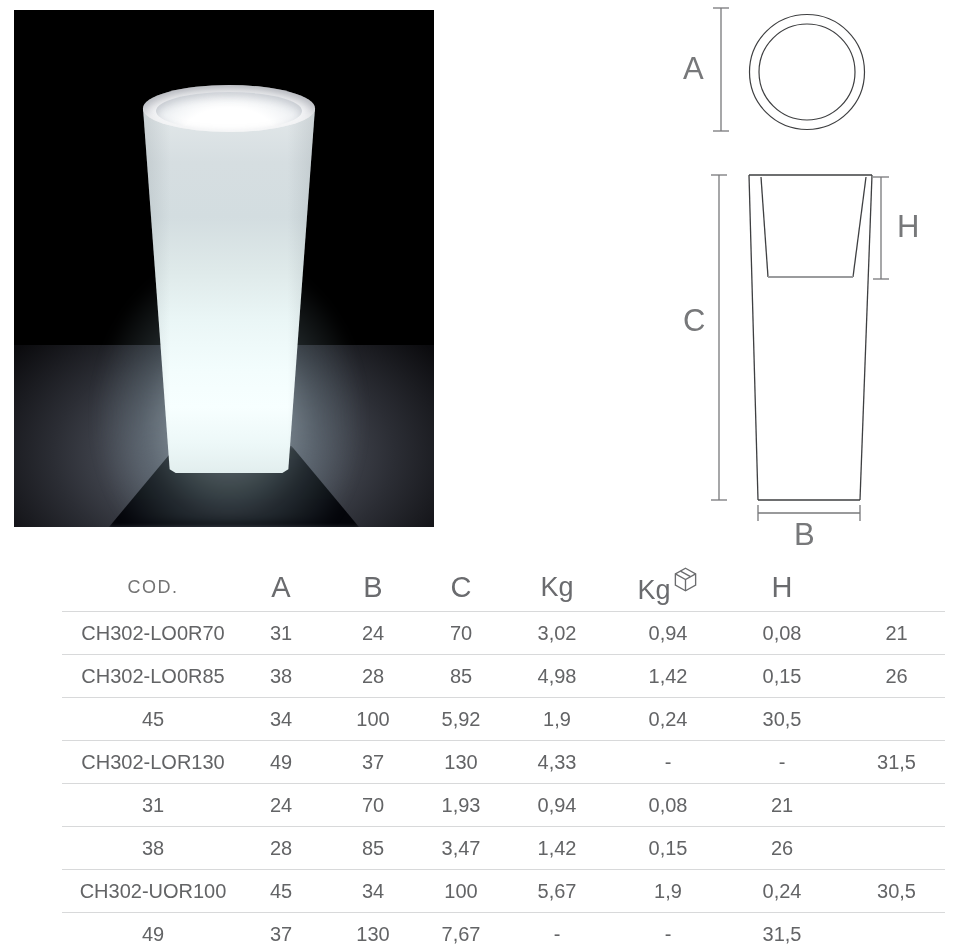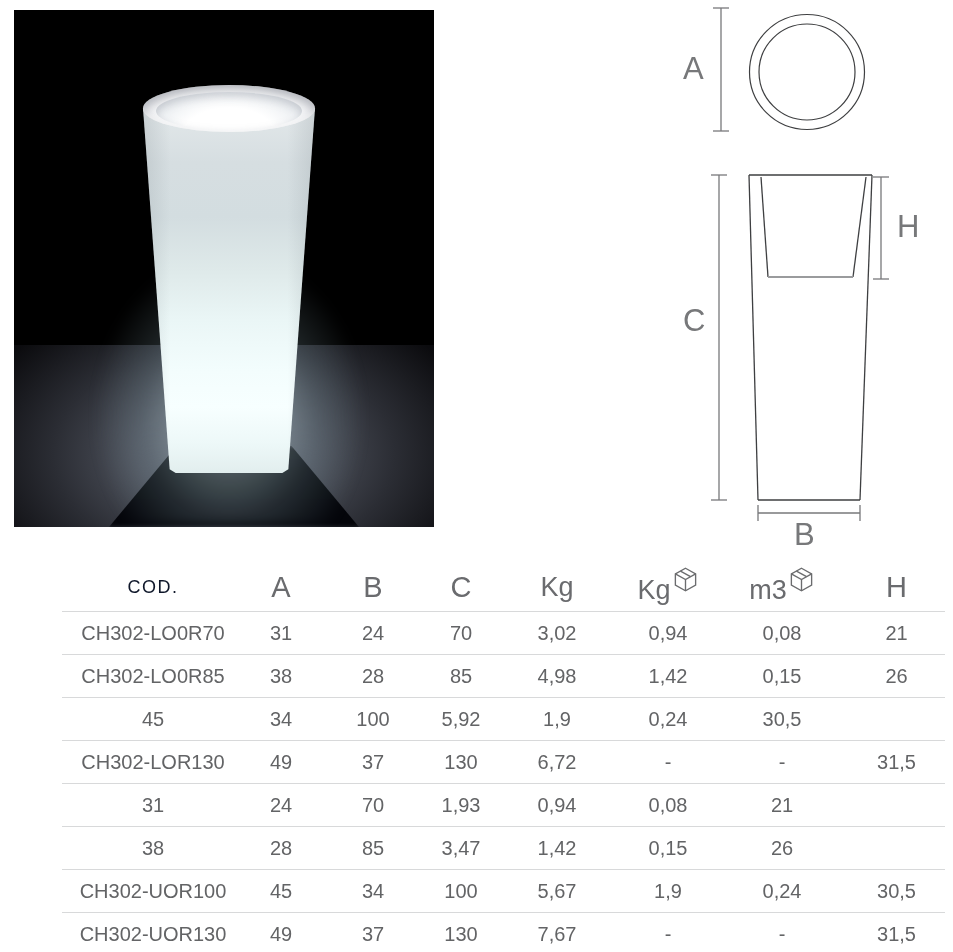--- a/index.html
+++ b/index.html
@@ -41,21 +41,21 @@
   .lbl-c{left:33px;top:305px;}
   .lbl-h{left:247px;top:211px;}
   .lbl-b{left:144px;top:519px;}
 
   
   .spec-table{position:absolute;left:62px;top:563px;width:883px;}
   .trow{display:grid;grid-template-columns:182px 74px 110px 66px 126px 96px 132px 97px;
         align-items:center;height:42px;border-bottom:1px solid #d8d9da;}
   .thead{height:48px;}
   .cell{text-align:center;font-size:20px;color:#636466;white-space:nowrap;}
-  .hcod{font-size:18px;letter-spacing:1.5px;color:#0f172a;}
+  .hcod{font-size:18px;letter-spacing:1.5px;color:#737373;}
   .hbig{font-size:29px;color:#6a6b6e;}
   .hkg{font-size:27px;color:#6a6b6e;}
   .hgroup{display:flex;align-items:flex-start;justify-content:center;font-size:27px;color:#6a6b6e;}
   .hgroup .htxt{margin-top:6px;}
   .box-icon-svg{width:27px;height:27px;margin-top:-3px;margin-left:1px;}
 </style>
 </head>
 <body>
 
 <div class="page">
@@ -129,29 +129,20 @@
       <div class="cell hkg">Kg</div>
       <div class="cell hgroup">
         <span class="htxt">Kg</span>
         <svg class="box-icon-svg" viewBox="0 0 24 24" fill="none" stroke="#6b6c6e" stroke-width="1.2">
           <path d="M12 2 L21 7 L21 17 L12 22 L3 17 L3 7 Z"></path>
           <path d="M3 7 L12 12 L21 7"></path>
           <path d="M12 12 L12 22"></path>
           <path d="M7.5 4.5 L16.5 9.5"></path>
         </svg>
       </div>
-      <div class="cell hgroup">
-        <span class="htxt">m3</span>
-        <svg class="box-icon-svg" viewBox="0 0 24 24" fill="none" stroke="#6b6c6e" stroke-width="1.2">
-          <path d="M12 2 L21 7 L21 17 L12 22 L3 17 L3 7 Z"></path>
-          <path d="M3 7 L12 12 L21 7"></path>
-          <path d="M12 12 L12 22"></path>
-          <path d="M7.5 4.5 L16.5 9.5"></path>
-        </svg>
-      </div>
       <div class="cell hbig">H</div>
     </div>
 
     <div class="trow">
       <div class="cell">CH302-LO0R70</div>
       <div class="cell">31</div>
       <div class="cell">24</div>
       <div class="cell">70</div>
       <div class="cell">3,02</div>
       <div class="cell">0,94</div>
@@ -175,21 +166,21 @@
       <div class="cell">5,92</div>
       <div class="cell">1,9</div>
       <div class="cell">0,24</div>
       <div class="cell">30,5</div>
     </div>
     <div class="trow">
       <div class="cell">CH302-LOR130</div>
       <div class="cell">49</div>
       <div class="cell">37</div>
       <div class="cell">130</div>
-      <div class="cell">6,72</div>
+      <div class="cell">4,33</div>
       <div class="cell">-</div>
       <div class="cell">-</div>
       <div class="cell">31,5</div>
     </div>
     <div class="trow">
       <div class="cell">31</div>
       <div class="cell">24</div>
       <div class="cell">70</div>
       <div class="cell">1,93</div>
       <div class="cell">0,94</div>
@@ -209,21 +200,20 @@
       <div class="cell">CH302-UOR100</div>
       <div class="cell">45</div>
       <div class="cell">34</div>
       <div class="cell">100</div>
       <div class="cell">5,67</div>
       <div class="cell">1,9</div>
       <div class="cell">0,24</div>
       <div class="cell">30,5</div>
     </div>
     <div class="trow">
-      <div class="cell">CH302-UOR130</div>
       <div class="cell">49</div>
       <div class="cell">37</div>
       <div class="cell">130</div>
       <div class="cell">7,67</div>
       <div class="cell">-</div>
       <div class="cell">-</div>
       <div class="cell">31,5</div>
     </div>
   </div>
 

